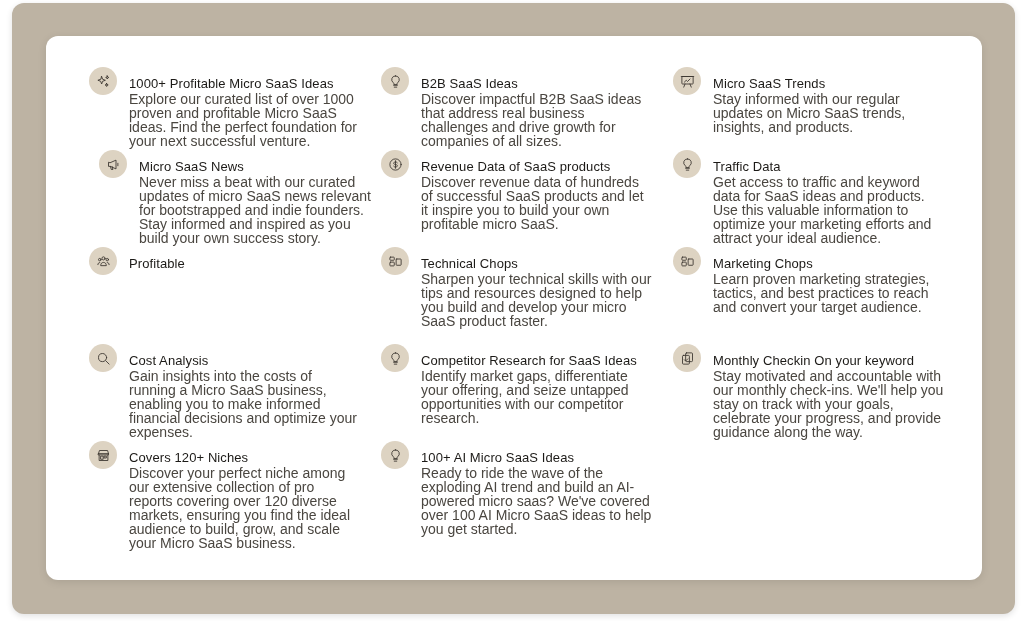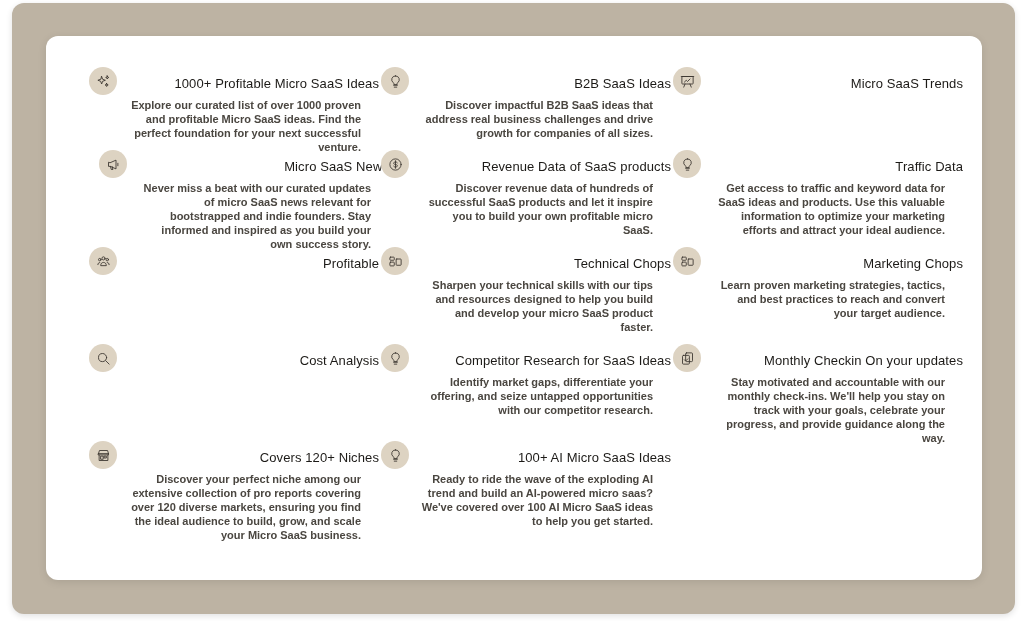--- a/index.html
+++ b/index.html
@@ -10,32 +10,32 @@
   .frame {
     position: absolute; left: 12px; top: 3px; width: 1003px; height: 611px;
     background: #bdb3a3; border-radius: 12px;
     box-shadow: 0 2px 6px rgba(0,0,0,0.12);
   }
   .card {
     position: absolute; left: 46px; top: 36px; width: 936px; height: 544px;
     background: #ffffff; border-radius: 12px;
     box-shadow: 0 2px 8px rgba(0,0,0,0.10);
   }
-  .feature { position: absolute; width: 250px; text-align: right; }
+  .feature { position: absolute; width: 250px; }
   .icon-circle {
     position: absolute; left: -40px; top: -9px; width: 28px; height: 28px;
     border-radius: 50%; background: #ddd3c2;
     display: flex; align-items: center; justify-content: center;
   }
   .icon-circle svg { width: 15px; height: 15px; stroke: #3b3630; fill: none; stroke-width: 1.4; stroke-linecap: round; stroke-linejoin: round; }
   .f-title {
     font-size: 13px; color: #1c1a17; line-height: 16px; white-space: nowrap; letter-spacing: 0.1px;
   }
   .f-desc {
-    margin-top: 6px; font-size: 11px; line-height: 14px; color: #4a4640; width: 232px; font-weight: bold;
+    font-size: 14px; line-height: 14px; color: #4a4640; width: 232px;
   }
 </style>
 </head>
 <body>
 
 <div class="frame"></div>
 <div class="card"></div>
 
 <div class="feature" style="left:129px; top:76px;">
   <div class="icon-circle">
@@ -63,20 +63,21 @@
 <div class="feature" style="left:713px; top:76px;">
   <div class="icon-circle">
     <svg viewBox="0 0 24 24">
         <rect x="3" y="4" width="18" height="12" rx="1"></rect>
         <path d="M2 4h20"></path>
         <path d="M7 13l3-3 2 2 4-4"></path>
         <path d="M8 16l-2 5M16 16l2 5"></path>
       </svg>
   </div>
   <div class="f-title">Micro SaaS Trends</div>
+  <div class="f-desc">Stay informed with our regular updates on Micro SaaS trends, insights, and products.</div>
 </div>
 
 <div class="feature" style="left:139px; top:159px;">
   <div class="icon-circle">
     <svg viewBox="0 0 24 24">
         <path d="M4 9v6h3l9 4V5L7 9z"></path>
         <path d="M7 15l1.5 5h2.5L10 15.5"></path>
         <path d="M19 10v4"></path>
       </svg>
   </div>
@@ -145,20 +146,21 @@
 </div>
 
 <div class="feature" style="left:129px; top:353px;">
   <div class="icon-circle">
     <svg viewBox="0 0 24 24">
         <circle cx="10.5" cy="10.5" r="6.5"></circle>
         <path d="M15.5 15.5L21 21"></path>
       </svg>
   </div>
   <div class="f-title">Cost Analysis</div>
+  <div class="f-desc">Gain insights into the costs of running a Micro SaaS business, enabling you to make informed financial decisions and optimize your expenses.</div>
 </div>
 
 <div class="feature" style="left:421px; top:353px;">
   <div class="icon-circle">
     <svg viewBox="0 0 24 24">
         <path d="M9 18h6M10 21h4"></path>
         <path d="M12 3a6 6 0 0 0-3.5 10.9c.6.5 1 1.2 1 2V17h5v-1.1c0-.8.4-1.5 1-2A6 6 0 0 0 12 3z"></path>
       </svg>
   </div>
   <div class="f-title">Competitor Research for SaaS Ideas</div>
@@ -166,21 +168,21 @@
 </div>
 
 <div class="feature" style="left:713px; top:353px;">
   <div class="icon-circle">
     <svg viewBox="0 0 24 24">
         <rect x="9" y="3" width="11" height="14" rx="1.5"></rect>
         <rect x="4" y="7" width="11" height="14" rx="1.5"></rect>
         <path d="M7 14l2 2 3.5-3.5"></path>
       </svg>
   </div>
-  <div class="f-title">Monthly Checkin On your updates</div>
+  <div class="f-title">Monthly Checkin On your keyword</div>
   <div class="f-desc">Stay motivated and accountable with our monthly check-ins. We'll help you stay on track with your goals, celebrate your progress, and provide guidance along the way.</div>
 </div>
 
 <div class="feature" style="left:129px; top:450px;">
   <div class="icon-circle">
     <svg viewBox="0 0 24 24">
         <path d="M4 9l1.5-5h13L20 9"></path>
         <path d="M4 9h16v2H4z"></path>
         <path d="M5 11v9h14v-9"></path>
         <rect x="8" y="13" width="3.5" height="5"></rect>

